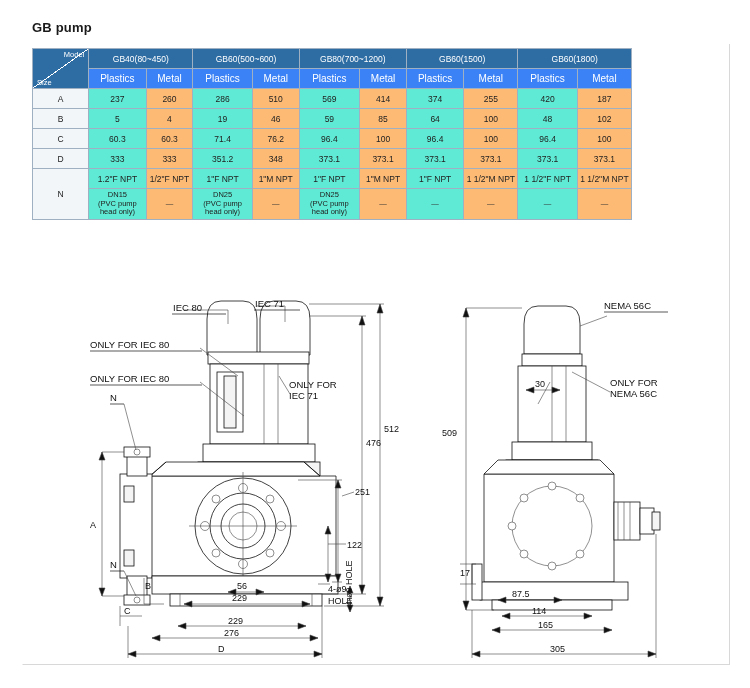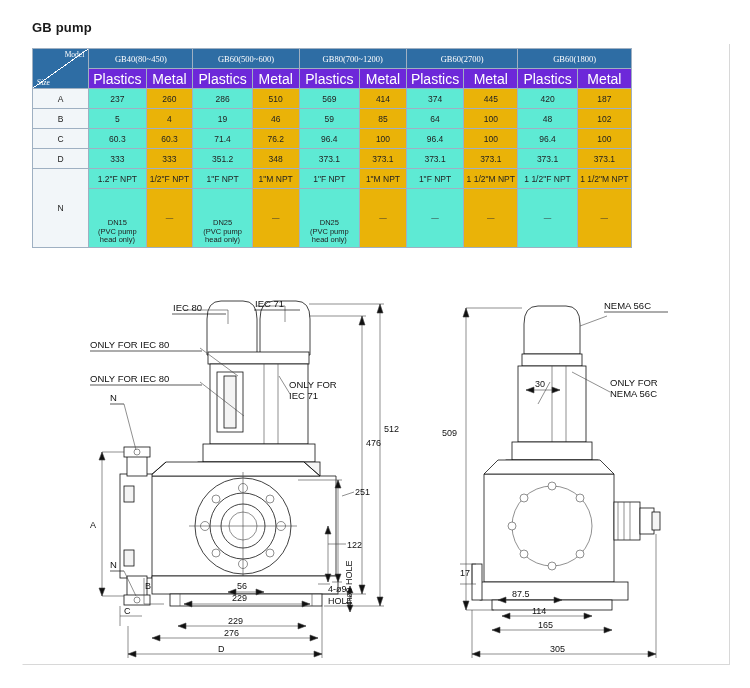--- a/index.html
+++ b/index.html
@@ -43,50 +43,49 @@
     vertical-align:middle;
     padding:0;
     height:19px;
     font-weight:normal;
   }
   .hdr1 td{
     background:#2e6da4;
     color:#ffffff;
     font-size:8.5px;
     height:20px;
-    font-family:Liberation Serif, serif;
   }
   .hdr2 td{
-    background:#6d28d9;
+    background:#3b82f6;
     color:#ffffff;
-    font-size:14px;
+    font-size:10px;
     height:18px;
   }
   .corner{
     position:relative;
     background:#2e6da4 !important;
     color:#fff;
     overflow:hidden;
   }
   .corner .diag{
     position:absolute;left:0;top:0;width:100%;height:100%;
     background:linear-gradient(to right bottom, transparent 49.3%, #ffffff 49.3%, #ffffff 50.7%, transparent 50.7%);
   }
   .corner .m{position:absolute;right:4px;top:1px;font-size:7.5px;}
   .corner .s{position:absolute;left:4px;bottom:1px;font-size:7.5px;margin-top:33px;}
   .rowlabel{
     background:#f2f6f9;
     font-weight:normal;
     color:#222;
   }
   td.val{background:#5eead4;}
-  td.alt{background:#eab308;}
+  td.alt{background:#fdba74;}
   .nrow td{height:17px;}
   .nrow2 td{height:38px;font-size:7.5px;line-height:1.15;}
-  .nrow2 .multi{display:block;padding:2px 1px;margin-top:28px;}
+  .nrow2 .multi{display:block;padding:2px 1px;}
   .dash{font-size:9px;color:#333;}
   
   .drawing{
     position:absolute;
     left:32px;top:264px;
     width:690px;height:420px;
   }
   svg{display:block;}
   .lbl{
     font-family:"Liberation Sans", sans-serif;
@@ -140,21 +139,21 @@
       <tbody>
         <tr class="hdr1">
           <td class="corner" rowspan="2">
             <span class="diag"></span>
             <span class="m">Model</span>
             <span class="s">Size</span>
           </td>
           <td colspan="2">GB40(80~450)</td>
           <td colspan="2">GB60(500~600)</td>
           <td colspan="2">GB80(700~1200)</td>
-          <td colspan="2">GB60(2700)</td>
+          <td colspan="2">GB60(1500)</td>
           <td colspan="2">GB60(1800)</td>
         </tr>
         <tr class="hdr2">
           <td>Plastics</td>
           <td>Metal</td>
           <td>Plastics</td>
           <td>Metal</td>
           <td>Plastics</td>
           <td>Metal</td>
           <td>Plastics</td>
@@ -165,21 +164,21 @@
 
         <tr>
           <td class="rowlabel">A</td>
           <td class="val">237</td>
           <td class="alt">260</td>
           <td class="val">286</td>
           <td class="alt">510</td>
           <td class="val">569</td>
           <td class="alt">414</td>
           <td class="val">374</td>
-          <td class="alt">445</td>
+          <td class="alt">255</td>
           <td class="val">420</td>
           <td class="alt">187</td>
         </tr>
         <tr>
           <td class="rowlabel">B</td>
           <td class="val">5</td>
           <td class="alt">4</td>
           <td class="val">19</td>
           <td class="alt">46</td>
           <td class="val">59</td>

